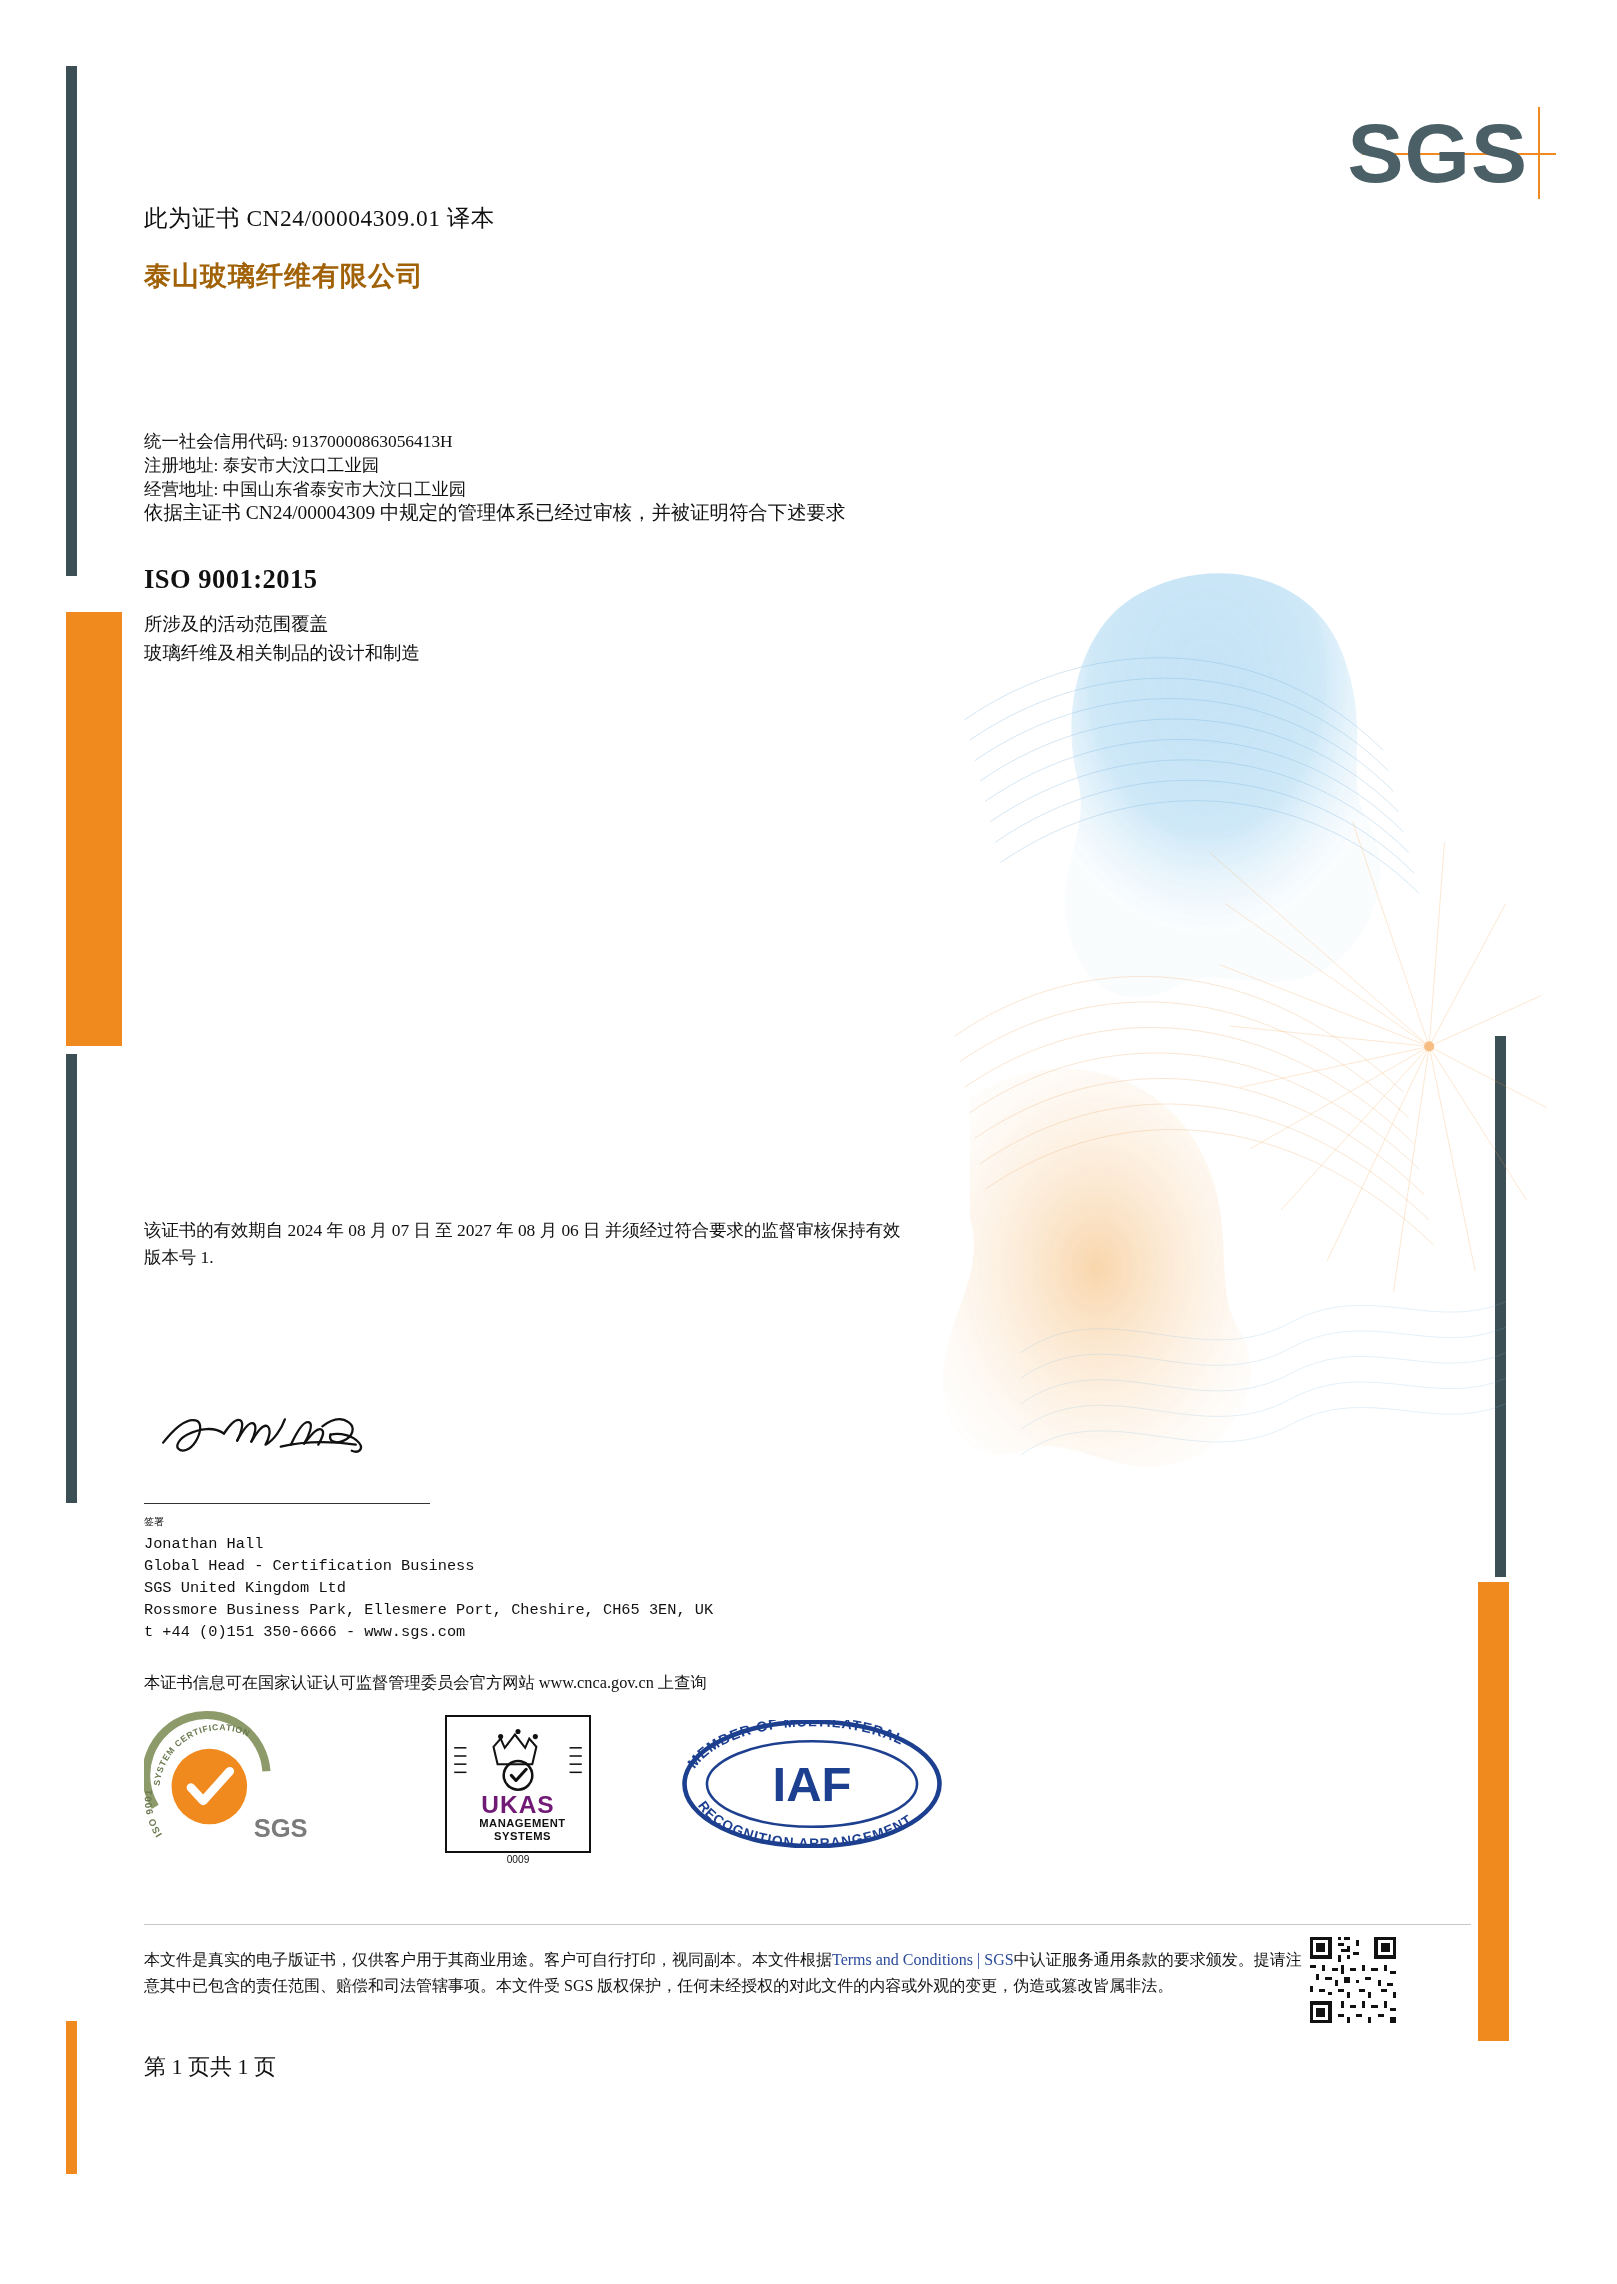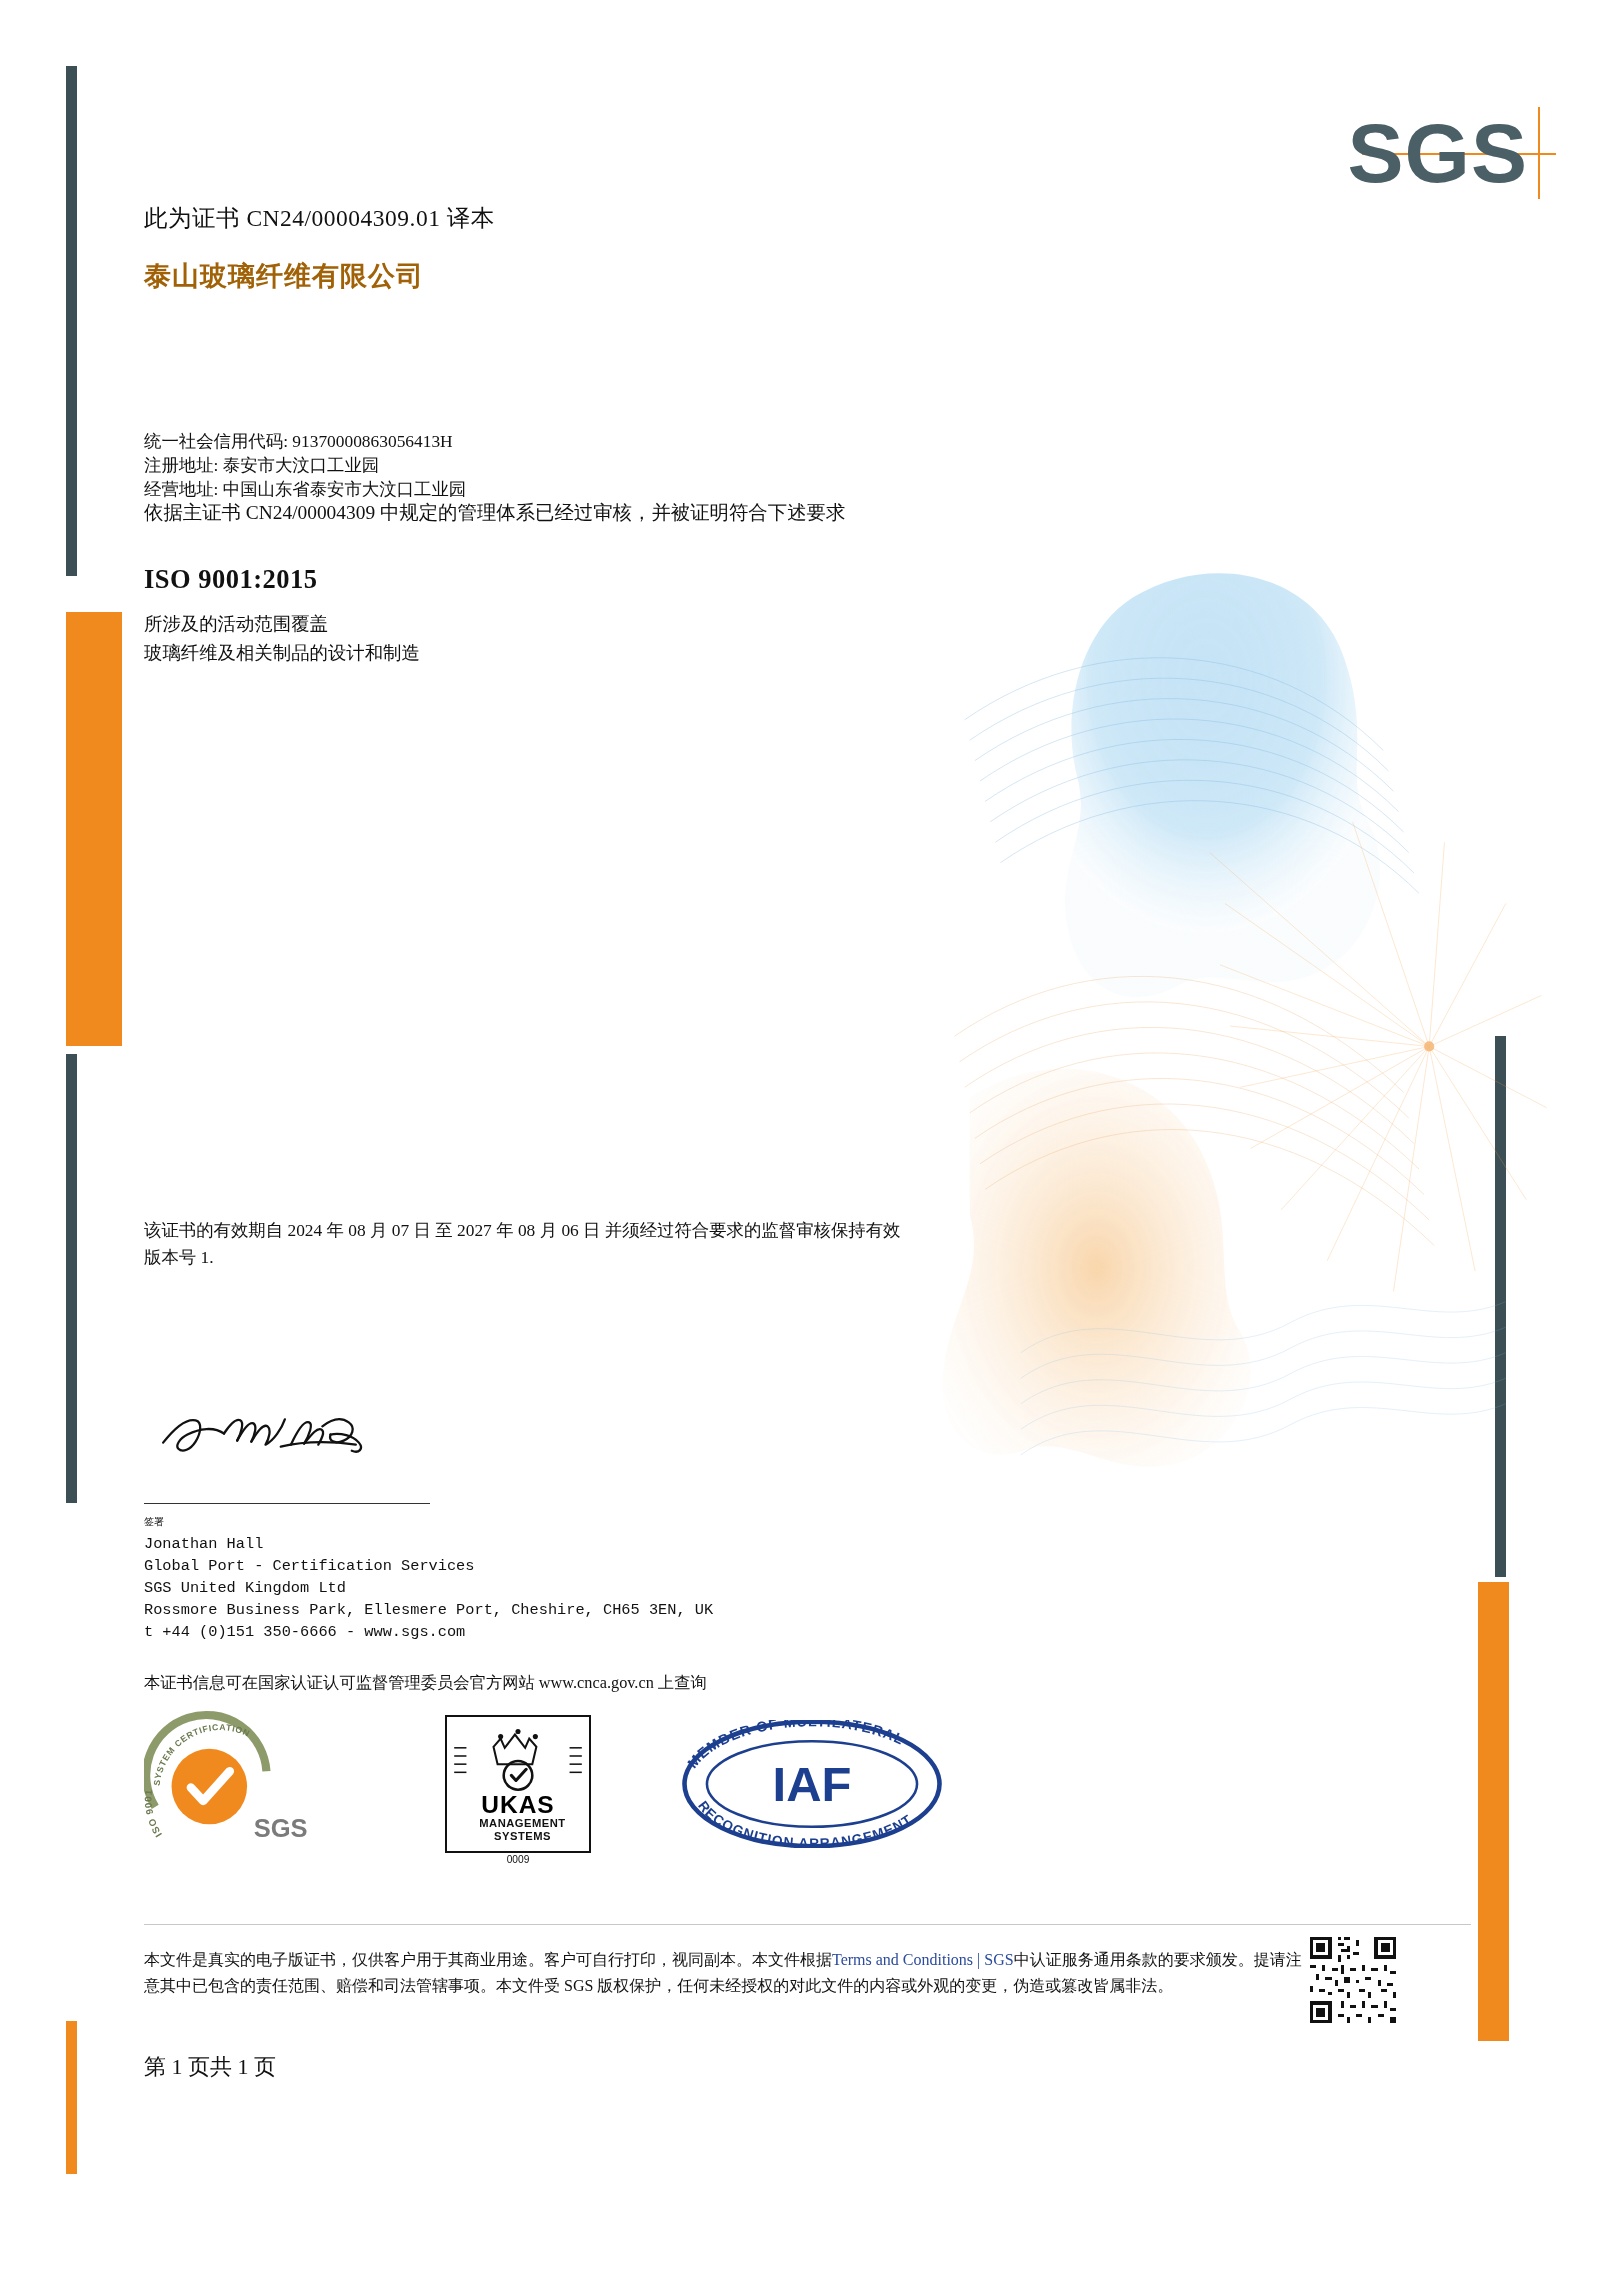--- a/index.html
+++ b/index.html
@@ -186,21 +186,21 @@
     background: #fff;
   }
   .ukas-title {
     position: absolute;
     left: 0; top: 76px; width: 146px;
     text-align: center;
     font-family: "Liberation Sans", sans-serif;
     font-weight: bold;
     font-size: 24.5px;
     letter-spacing: 1px;
-    color: #000000;
+    color: #701a75;
   }
   .ukas-sub {
     position: absolute;
     left: 0; top: 102px; width: 155px;
     text-align: center;
     font-family: "Liberation Sans", sans-serif;
     font-weight: bold;
     font-size: 11.2px;
     line-height: 12.8px;
     letter-spacing: 0.5px;
@@ -375,21 +375,21 @@
     </div>
 
     <div class="validity">
       <div>该证书的有效期自 2024 年 08 月 07 日 至 2027 年 08 月 06 日 并须经过符合要求的监督审核保持有效</div>
       <div>版本号 1.</div>
     </div>
 
     <div class="sig-block">
       <div class="cn">签署</div>
       <div>Jonathan Hall</div>
-      <div>Global Port - Certification Services</div>
+      <div>Global Head - Certification Business</div>
       <div>SGS United Kingdom Ltd</div>
       <div>Rossmore Business Park, Ellesmere Port, Cheshire, CH65 3EN, UK</div>
       <div>t +44 (0)151 350-6666 - www.sgs.com</div>
     </div>
 
     <div class="cnca">本证书信息可在国家认证认可监督管理委员会官方网站 www.cnca.gov.cn 上查询</div>
   </div>
 
   <svg class="signature" viewBox="0 0 560 140">
     <g fill="none" stroke="#111" stroke-width="4.5" stroke-linecap="round" stroke-linejoin="round">

